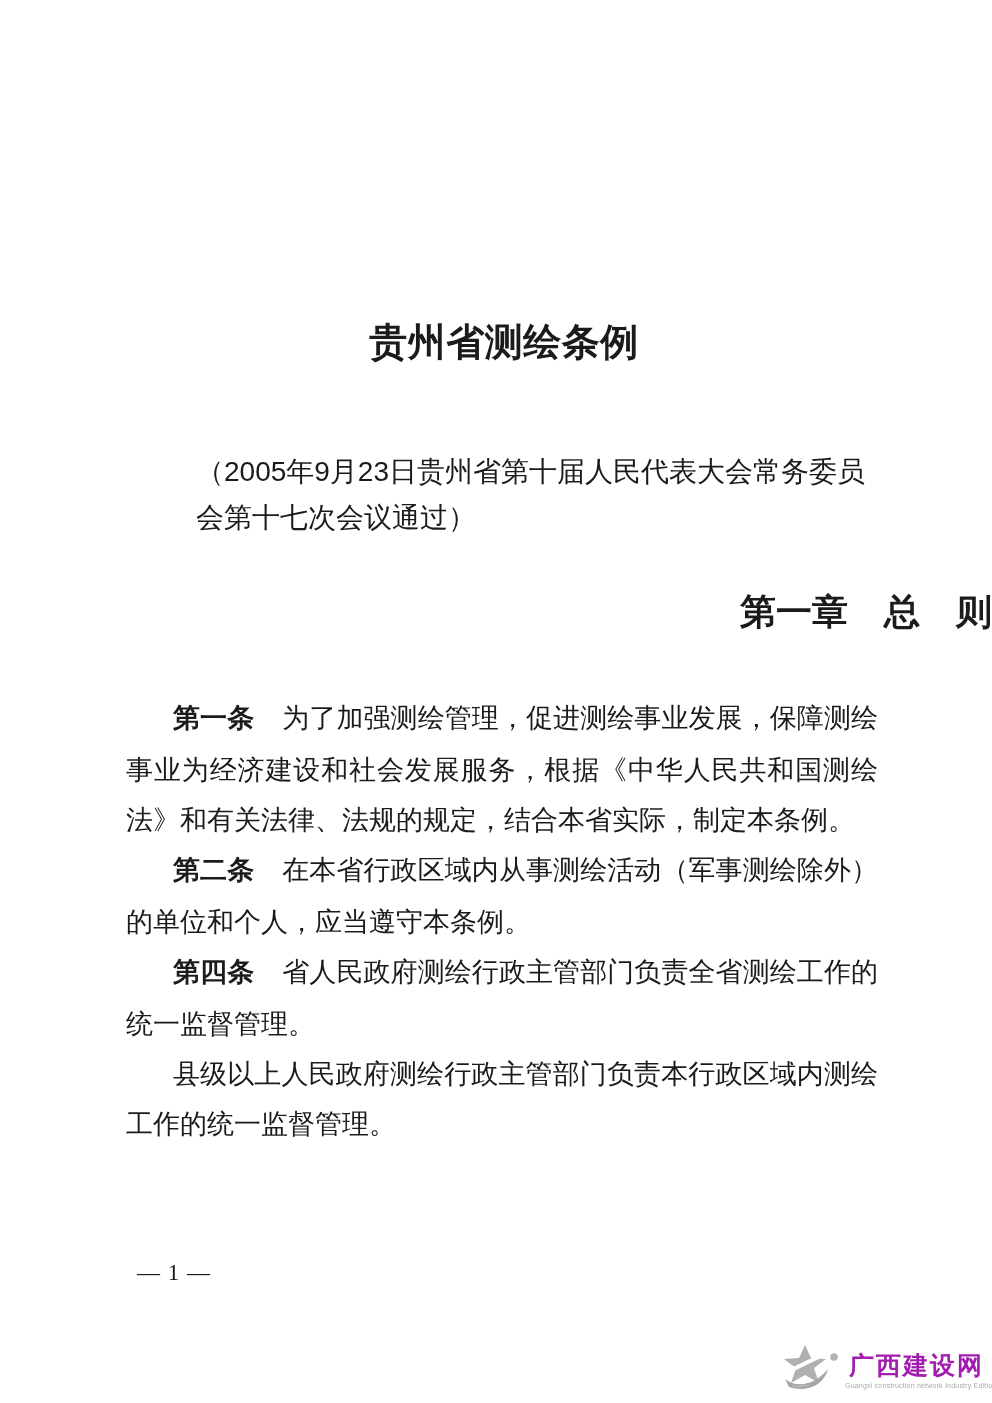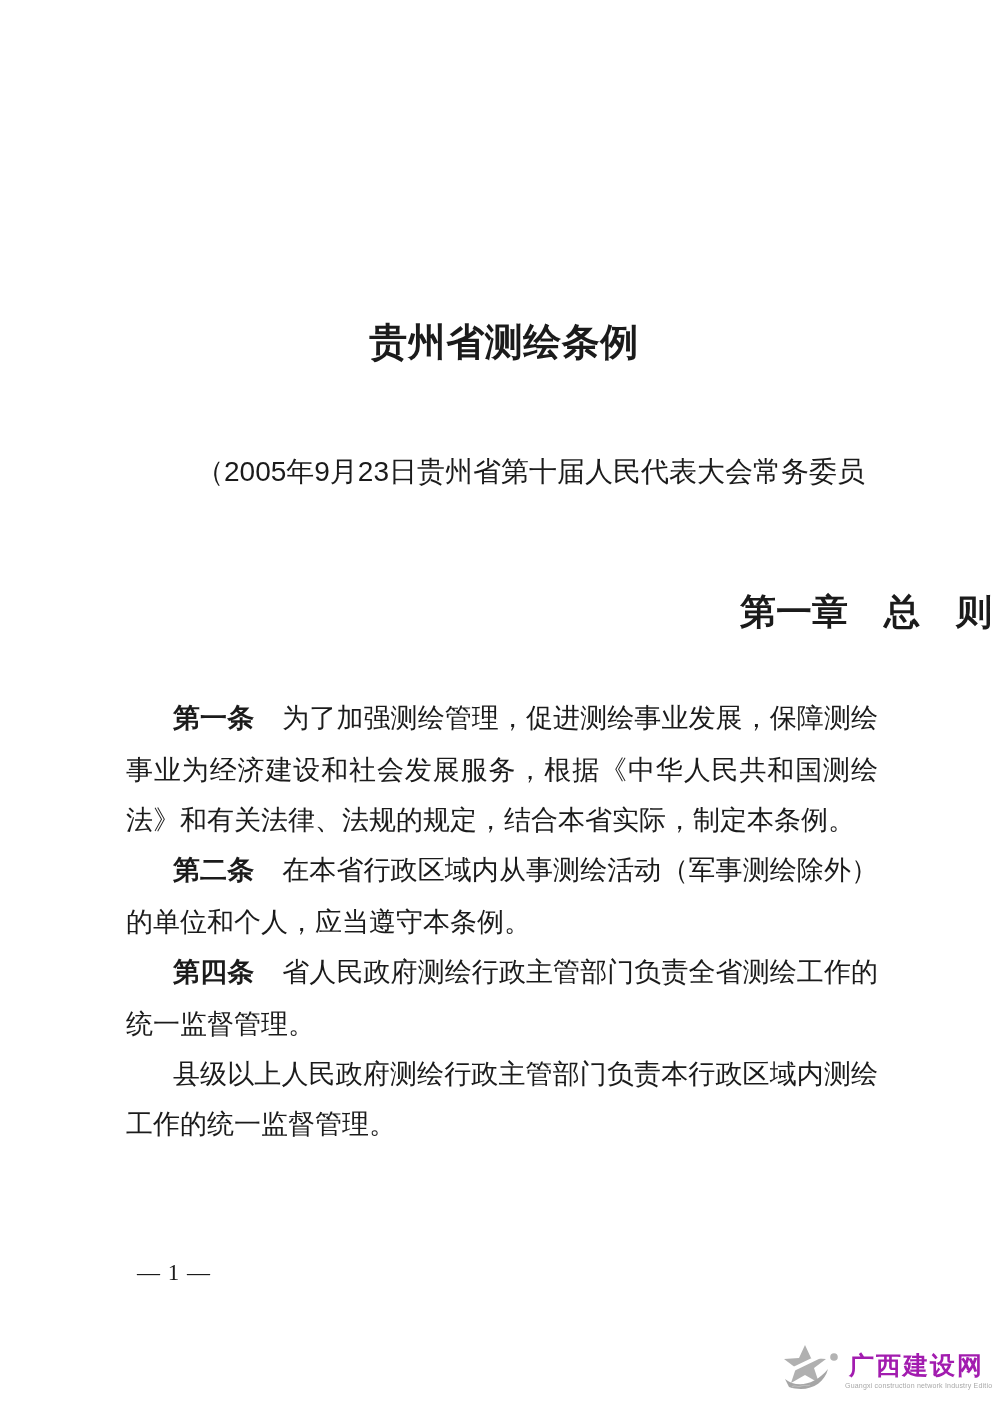--- a/index.html
+++ b/index.html
@@ -120,20 +120,21 @@
 </style>
 </head>
 <body>
 
 <div class="page">
 
   <h1 class="doc-title">贵州省测绘条例</h1>
 
   <div class="doc-subtitle">
     <div>（2005年9月23日贵州省第十届人民代表大会常务委员</div>
+    <div>会第十七次会议通过）</div>
   </div>
 
   <h2 class="chapter-heading">第一章　总　则</h2>
 
   <div class="doc-body">
     <p><span class="article-label">第一条</span><span>为了加强测绘管理，促进测绘事业发展，保障测绘事业为经济建设和社会发展服务，根据《中华人民共和国测绘法》和有关法律、法规的规定，结合本省实际，制定本条例。</span></p>
     <p><span class="article-label">第二条</span><span>在本省行政区域内从事测绘活动（军事测绘除外）的单位和个人，应当遵守本条例。</span></p>
     <p><span class="article-label">第四条</span><span>省人民政府测绘行政主管部门负责全省测绘工作的统一监督管理。</span></p>
     <p><span>县级以上人民政府测绘行政主管部门负责本行政区域内测绘工作的统一监督管理。</span></p>
   </div>

